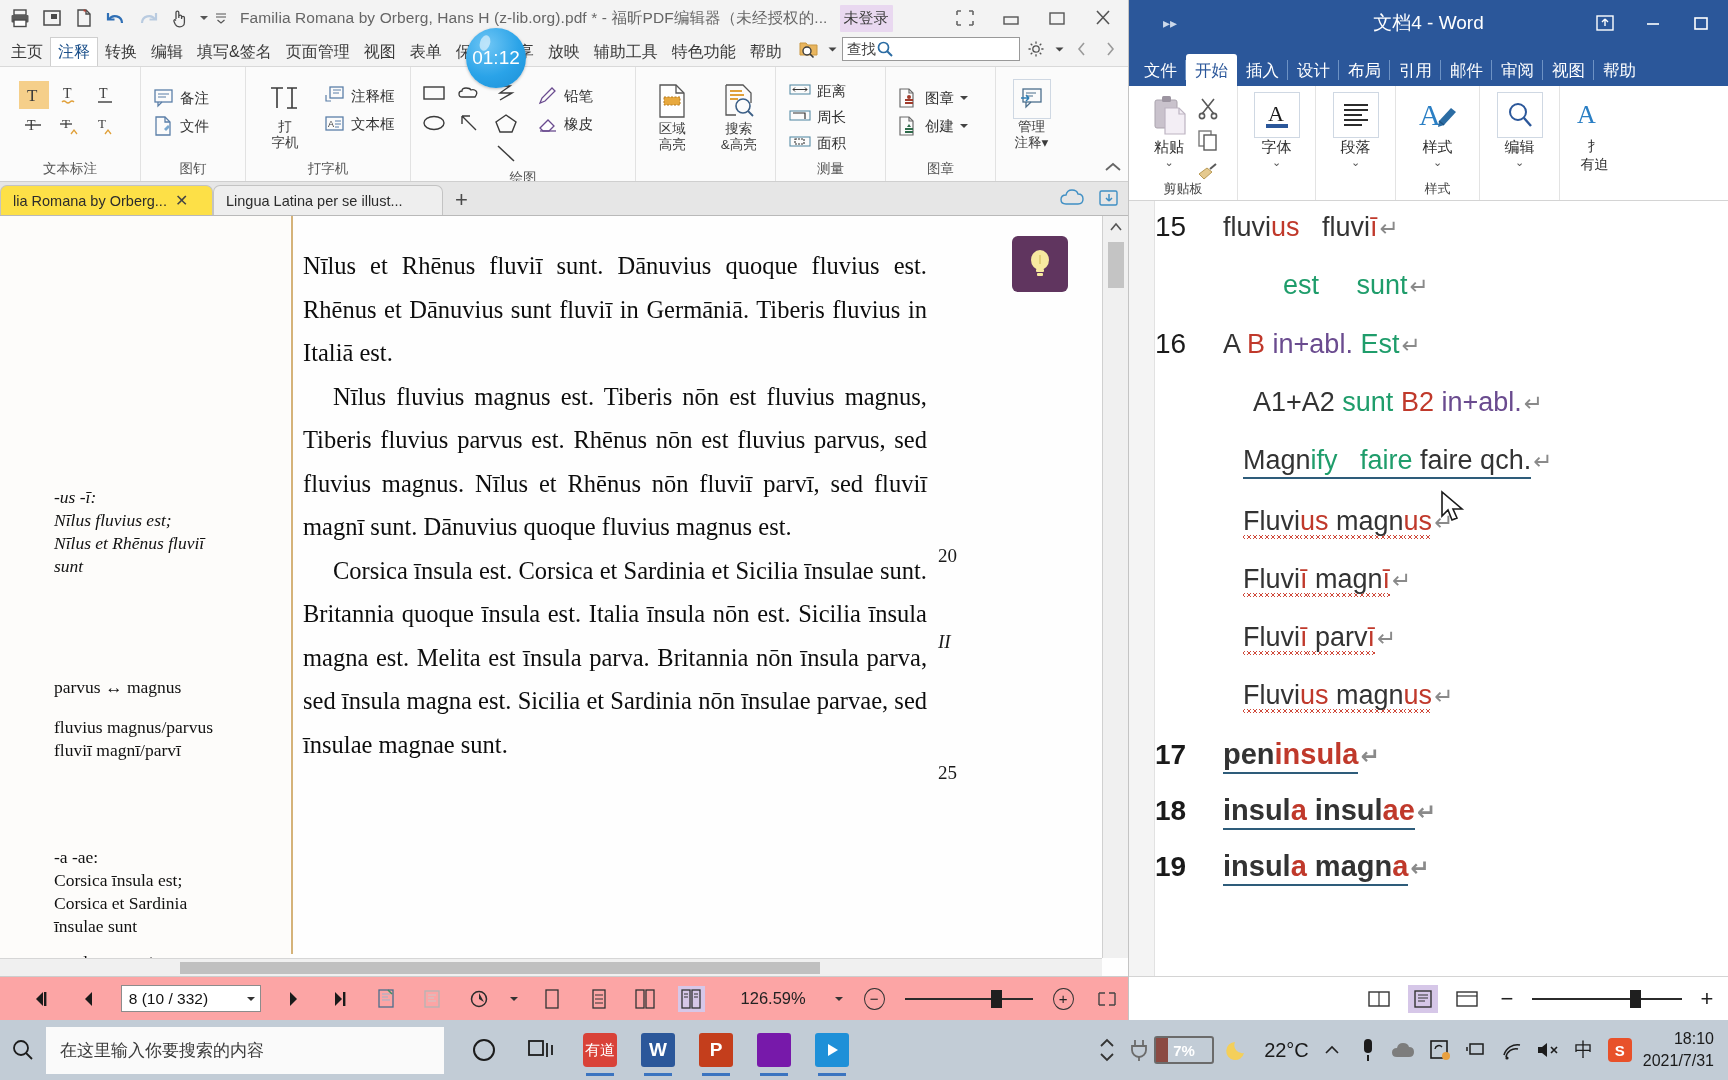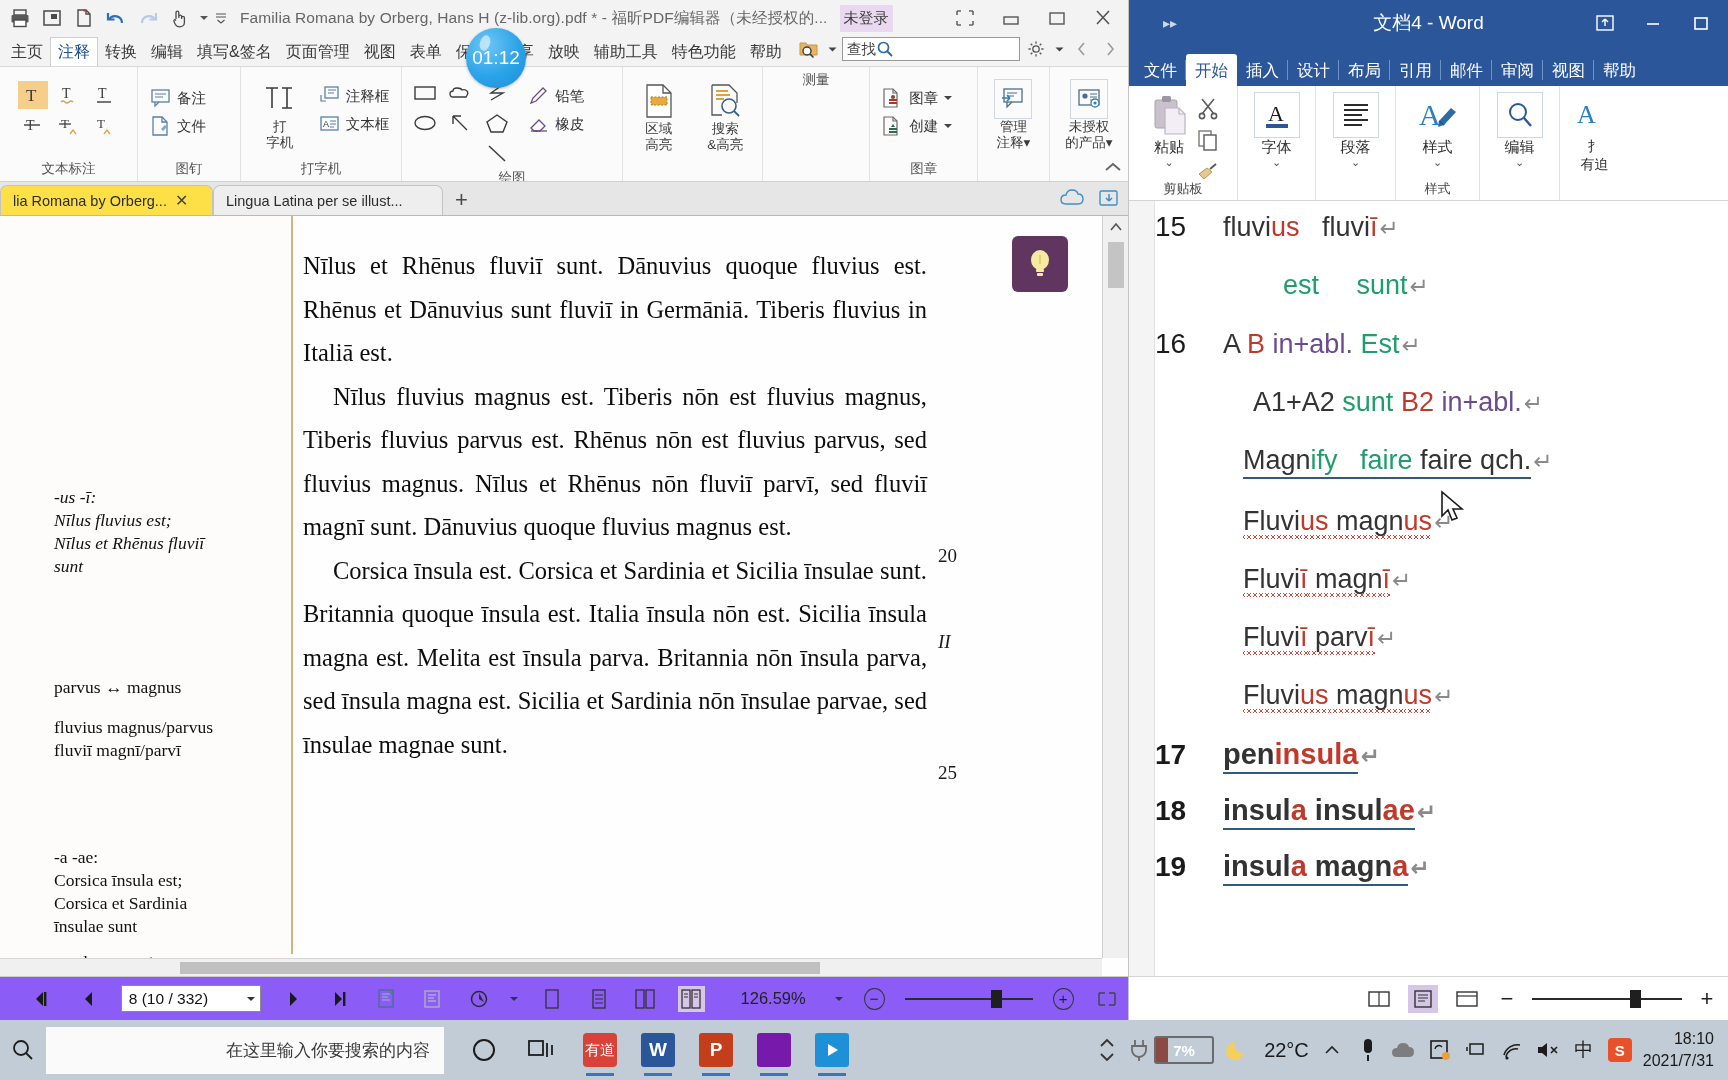--- a/index.html
+++ b/index.html
@@ -115,21 +115,21 @@
   }
   .vs-arrow { height: 22px; display: flex; align-items: center; color: #555; }
   .vs-thumb { width: 16px; height: 46px; background: #c4c4c4; margin-top: 4px; }
   .hscroll {
     position: absolute; left: 0; right: 26px; bottom: 0; height: 18px; background: #f0f0f0;
     border-top: 1px solid #d6d6d6;
   }
   .hs-thumb { position: absolute; left: 180px; top: 3px; width: 640px; height: 12px; background: #c0c0c0; }
 
   .pdf-statusbar {
-    flex: 0 0 44px; background: #8b5cf6; border-top: 1px solid #cdcdcd;
+    flex: 0 0 44px; background: #fca5a5; border-top: 1px solid #cdcdcd;
     display: flex; align-items: center; padding: 0 8px; gap: 20px;
   }
   .sb-icon { width: 28px; height: 30px; display: flex; align-items: center; justify-content: center; color: #333; }
   .page-input {
     width: 148px; height: 27px; border: 1px solid #8c8c8c; background: #fff;
     display: flex; align-items: center; justify-content: space-between;
     font-size: 15.5px; color: #111; padding: 0 4px 0 7px;
   }
   .zoom-pct { font-size: 16.5px; color: #222; margin-left: 16px; }
   .zoom-slider { position: relative; width: 136px; height: 20px; display: flex; align-items: center; }
@@ -179,21 +179,21 @@
   .bigline { font-size: 29px; font-weight: 600; }
   .cursor-arrow { position: absolute; pointer-events: none; }
   .word-status { flex: 0 0 44px; background: #ffffff; border-top: 1px solid #d4d4d4; display: flex; align-items: center; justify-content: flex-end; gap: 14px; padding: 0 10px; }
   .ws-icon { width: 30px; height: 28px; display: flex; align-items: center; justify-content: center; color: #333; }
   .ws-icon.sel { background: #d6c7e8; }
   .wzoom { position: relative; width: 150px; height: 20px; display: flex; align-items: center; }
 
   
   .taskbar { position: absolute; left: 0; bottom: 0; width: 1728px; height: 60px; background: #c2ccd6; display: flex; align-items: center; }
   .start-orb { width: 46px; height: 60px; display: flex; align-items: center; justify-content: center; }
-  .tb-search { width: 398px; height: 47px; background: #fafafa; display: flex; align-items: center; gap: 12px; padding: 0 14px; font-size: 17px; color: #3a3a3a; justify-content: flex-end; }
+  .tb-search { width: 398px; height: 47px; background: #fafafa; display: flex; align-items: center; gap: 12px; padding: 0 14px; font-size: 17px; color: #3a3a3a; }
   .tb-icons { display: flex; align-items: center; gap: 6px; margin-left: 14px; }
   .tb-ic { width: 52px; height: 56px; display: flex; align-items: center; justify-content: center; position: relative; }
   .tb-ic.run::after { content: ""; position: absolute; bottom: 2px; left: 12px; right: 12px; height: 3px; background: #3b74c0; }
   .tray { position: absolute; right: 0; display: flex; align-items: center; gap: 10px; padding-right: 10px; height: 60px; }
   .tray-ic { width: 26px; height: 26px; display: flex; align-items: center; justify-content: center; color: #222; }
   .battery { display: flex; align-items: center; gap: 4px; }
   .batt-shell { width: 60px; height: 28px; border: 2px solid #6b6b6b; border-radius: 3px; position: relative; display: flex; align-items: center; }
   .batt-fill { width: 12px; height: 100%; background: #8b4a43; }
   .batt-pct { position: absolute; left: 0; right: 0; text-align: center; font-size: 15px; color: #fff; font-weight: 600; }
   .clock { text-align: right; font-size: 16px; color: #1a1a1a; line-height: 22px; padding-right: 4px; }
@@ -538,20 +538,45 @@
                   <path d="M26 28l5 5" stroke="#3c5f86" stroke-width="1.8"></path>
                 </svg>
             </div>
             <div class="bl"><span>搜索</span><br><span>&amp;高亮</span></div>
           </div>
         </div>
         <div class="rib-label">&nbsp;</div>
       </div>
 
       <div class="rib-group" style="width:110px">
+        <div class="rib-body" style="padding-top:8px">
+          <div class="col">
+            <div class="tool-btn">
+              <svg width="24" height="20" viewBox="0 0 24 20">
+                  <rect x="2" y="4" width="20" height="9" fill="none" stroke="#5b8fa8" stroke-width="1.1"></rect>
+                  <path d="M5 8.5h14M5 8.5l2-2M5 8.5l2 2M19 8.5l-2-2M19 8.5l-2 2" stroke="#333" stroke-width="1"></path>
+                </svg>
+              <span>距离</span>
+            </div>
+            <div class="tool-btn">
+              <svg width="24" height="20" viewBox="0 0 24 20">
+                  <rect x="2" y="4" width="20" height="9" fill="none" stroke="#5b8fa8" stroke-width="1.1"></rect>
+                  <path d="M5 6h12v6" fill="none" stroke="#333" stroke-width="1.2"></path>
+                </svg>
+              <span>周长</span>
+            </div>
+            <div class="tool-btn">
+              <svg width="24" height="20" viewBox="0 0 24 20">
+                  <rect x="2" y="4" width="20" height="9" fill="none" stroke="#5b8fa8" stroke-width="1.1"></rect>
+                  <rect x="7" y="6" width="9" height="5" fill="none" stroke="#333" stroke-width="1.1" stroke-dasharray="2 1"></rect>
+                </svg>
+              <span>面积</span>
+            </div>
+          </div>
+        </div>
         <div class="rib-label">测量</div>
       </div>
 
       <div class="rib-group" style="width:110px">
         <div class="rib-body" style="padding-top:14px">
           <div class="col">
             <div class="tool-btn">
               <svg width="22" height="22" viewBox="0 0 22 22">
                   <path d="M2 2h9l4 4v14H2z" fill="none" stroke="#6b6b6b" stroke-width="1.2"></path>
                   <path d="M11 2v4h4" fill="none" stroke="#6b6b6b" stroke-width="1.2"></path>
@@ -593,40 +618,20 @@
             </div>
             <div class="bl">
               <span>管理</span><br>
               <span>注释</span><span>▾</span>
             </div>
           </div>
         </div>
         <div class="rib-label">&nbsp;</div>
       </div>
 
-      <div class="rib-group" style="width:80px">
-        <div class="rib-body" style="padding-top:6px; justify-content:center">
-          <div class="big-btn">
-            <div class="bi boxed">
-              <svg width="26" height="26" viewBox="0 0 26 26">
-                  <rect x="3" y="4" width="20" height="15" fill="none" stroke="#4b6e8c" stroke-width="1.3"></rect>
-                  <circle cx="9" cy="10" r="2.6" fill="#4b6e8c"></circle>
-                  <path d="M14 8h7M14 11h7M14 14h5" stroke="#4b6e8c" stroke-width="1.1"></path>
-                  <circle cx="19" cy="17" r="4" fill="#fff" stroke="#2f7fb5" stroke-width="1.3"></circle>
-                  <circle cx="19" cy="17" r="1.6" fill="#2f7fb5"></circle>
-                </svg>
-            </div>
-            <div class="bl">
-              <span>未授权</span><br>
-              <span>的产品</span><span>▾</span>
-            </div>
-          </div>
-        </div>
-        <div class="rib-label">&nbsp;</div>
-      </div>
 
       <div class="ribbon-collapse">
         <svg width="18" height="12" viewBox="0 0 18 12">
             <path d="M2 9l7-6 7 6" fill="none" stroke="#666" stroke-width="1.8"></path>
           </svg>
       </div>
     </div>
 
     <div class="doc-tabs">
       <div class="dtab active" style="width:213px">

